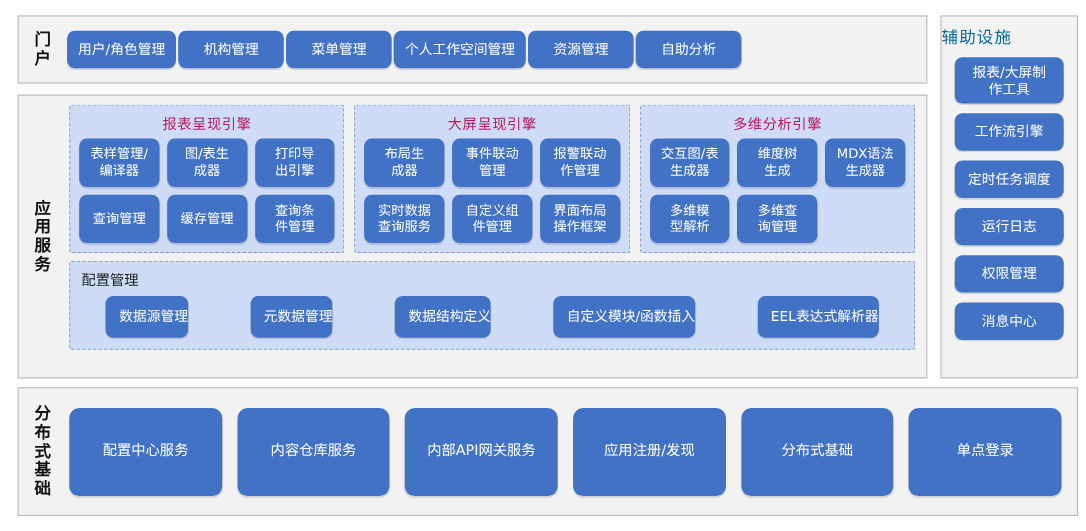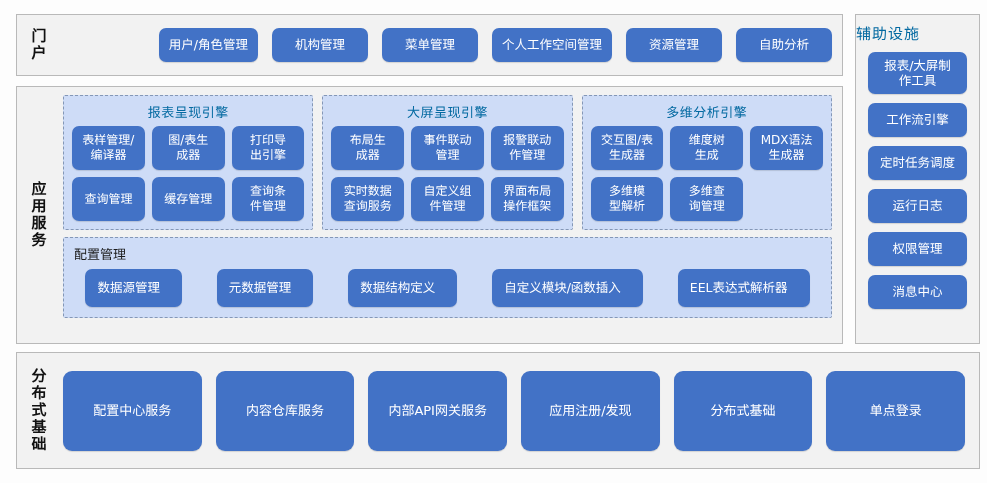--- a/index.html
+++ b/index.html
@@ -62,22 +62,22 @@
     line-height:1.22;
     padding:3px 6px;
     box-shadow:0 1px 1px rgba(0,0,0,.13);
     white-space:pre-line;
   }
   .node.first{background:#4272c6;}
 
   
   #portal-panel{left:16px;top:14px;width:827px;height:62px;}
   #portal-panel .panel-body{
-    justify-content:flex-end;
-    gap:14px;
+    justify-content:flex-start;
+    gap:2px;
     padding:0 10px 0 4px;
   }
   #portal-panel .node{height:34px;min-width:96px;padding-left:10px;padding-right:10px;}
 
   
   #aux-panel{left:855px;top:14px;width:125px;height:330px;flex-direction:column;}
   #aux-title{
     flex:0 0 auto;
     font-size:15px;
     font-weight:normal;
@@ -116,21 +116,21 @@
     border:1px dashed #8497b6;
     border-radius:2px;
     box-sizing:border-box;
     padding:4px 8px 8px 8px;
     display:flex;
     flex-direction:column;
   }
   .engine-title{
     text-align:center;
     font-size:13px;
-    color:#0369a1;
+    color:#be185d;
     padding:2px 0 5px 0;
     letter-spacing:.5px;
   }
   .engine-grid{
     display:grid;
     grid-template-columns:repeat(3,1fr);
     gap:7px;
   }
   .engine-grid .node{height:44px;font-size:12px;}
 
@@ -147,21 +147,21 @@
     font-size:13px;
     color:#1b1b1b;
     padding:2px 0 6px 0;
   }
   .config-row{
     display:flex;
     justify-content:space-around;
     align-items:center;
     gap:12px;
   }
-  .config-row .node{height:38px;flex:0 1 auto;padding-left:12px;padding-right:22px;}
+  .config-row .node{height:38px;flex:0 1 auto;padding-left:12px;padding-right:0;}
 
   
   #infra-panel{left:16px;top:352px;width:964px;height:117px;}
   #infra-panel .panel-body{
     justify-content:space-between;
     gap:14px;
     padding:0 14px 0 6px;
   }
   #infra-panel .node{
     height:80px;

